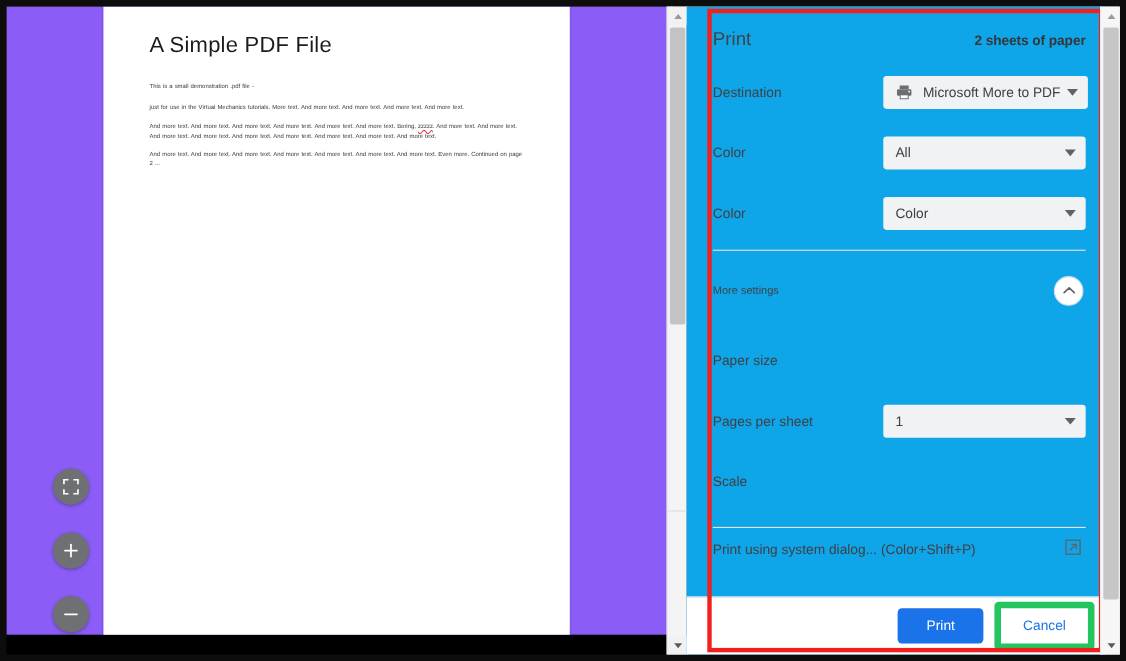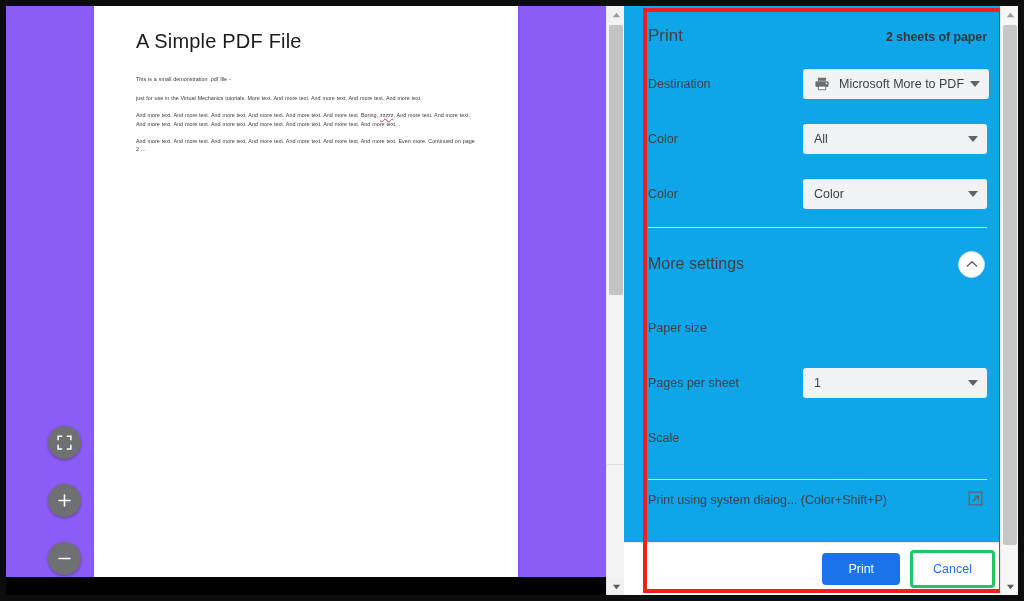--- a/index.html
+++ b/index.html
@@ -168,21 +168,21 @@
     height:1px; background:#e4e5e7;
     margin: 6px 0 0 0;
   }
 
   .more-settings-row {
     display:flex; align-items:center; justify-content:space-between;
     height:72px;
     padding-right: 2px;
     cursor:pointer;
   }
-  .more-settings-label { font-size:16px; color:#3f4145; }
+  .more-settings-label { font-size:10px; color:#3f4145; }
   .chev-circle {
     width:27px;height:27px;border-radius:50%;
     border:1px solid #c9dcf5;
     display:flex;align-items:center;justify-content:center;
     background:#fff;
   }
 
   .sysdialog-row {
     display:flex; align-items:center; justify-content:space-between;
     height:40px;
@@ -209,21 +209,21 @@
     border:none;
     border-radius:4px;
     padding:9px 26px;
     cursor:pointer;
     font-family:"Liberation Sans",sans-serif;
   }
   .btn-cancel {
     background:#fff;
     color:#1a73e8;
     font-size:12.5px;
-    border:3px solid #22c55e;
+    border:6px solid #22c55e;
     border-radius:4px;
     padding:9px 20px;
     margin-left:10px;
     cursor:pointer;
     font-family:"Liberation Sans",sans-serif;
   }
 
   
   #panel-sb {
     position:absolute; left:1000px; top:6px;

